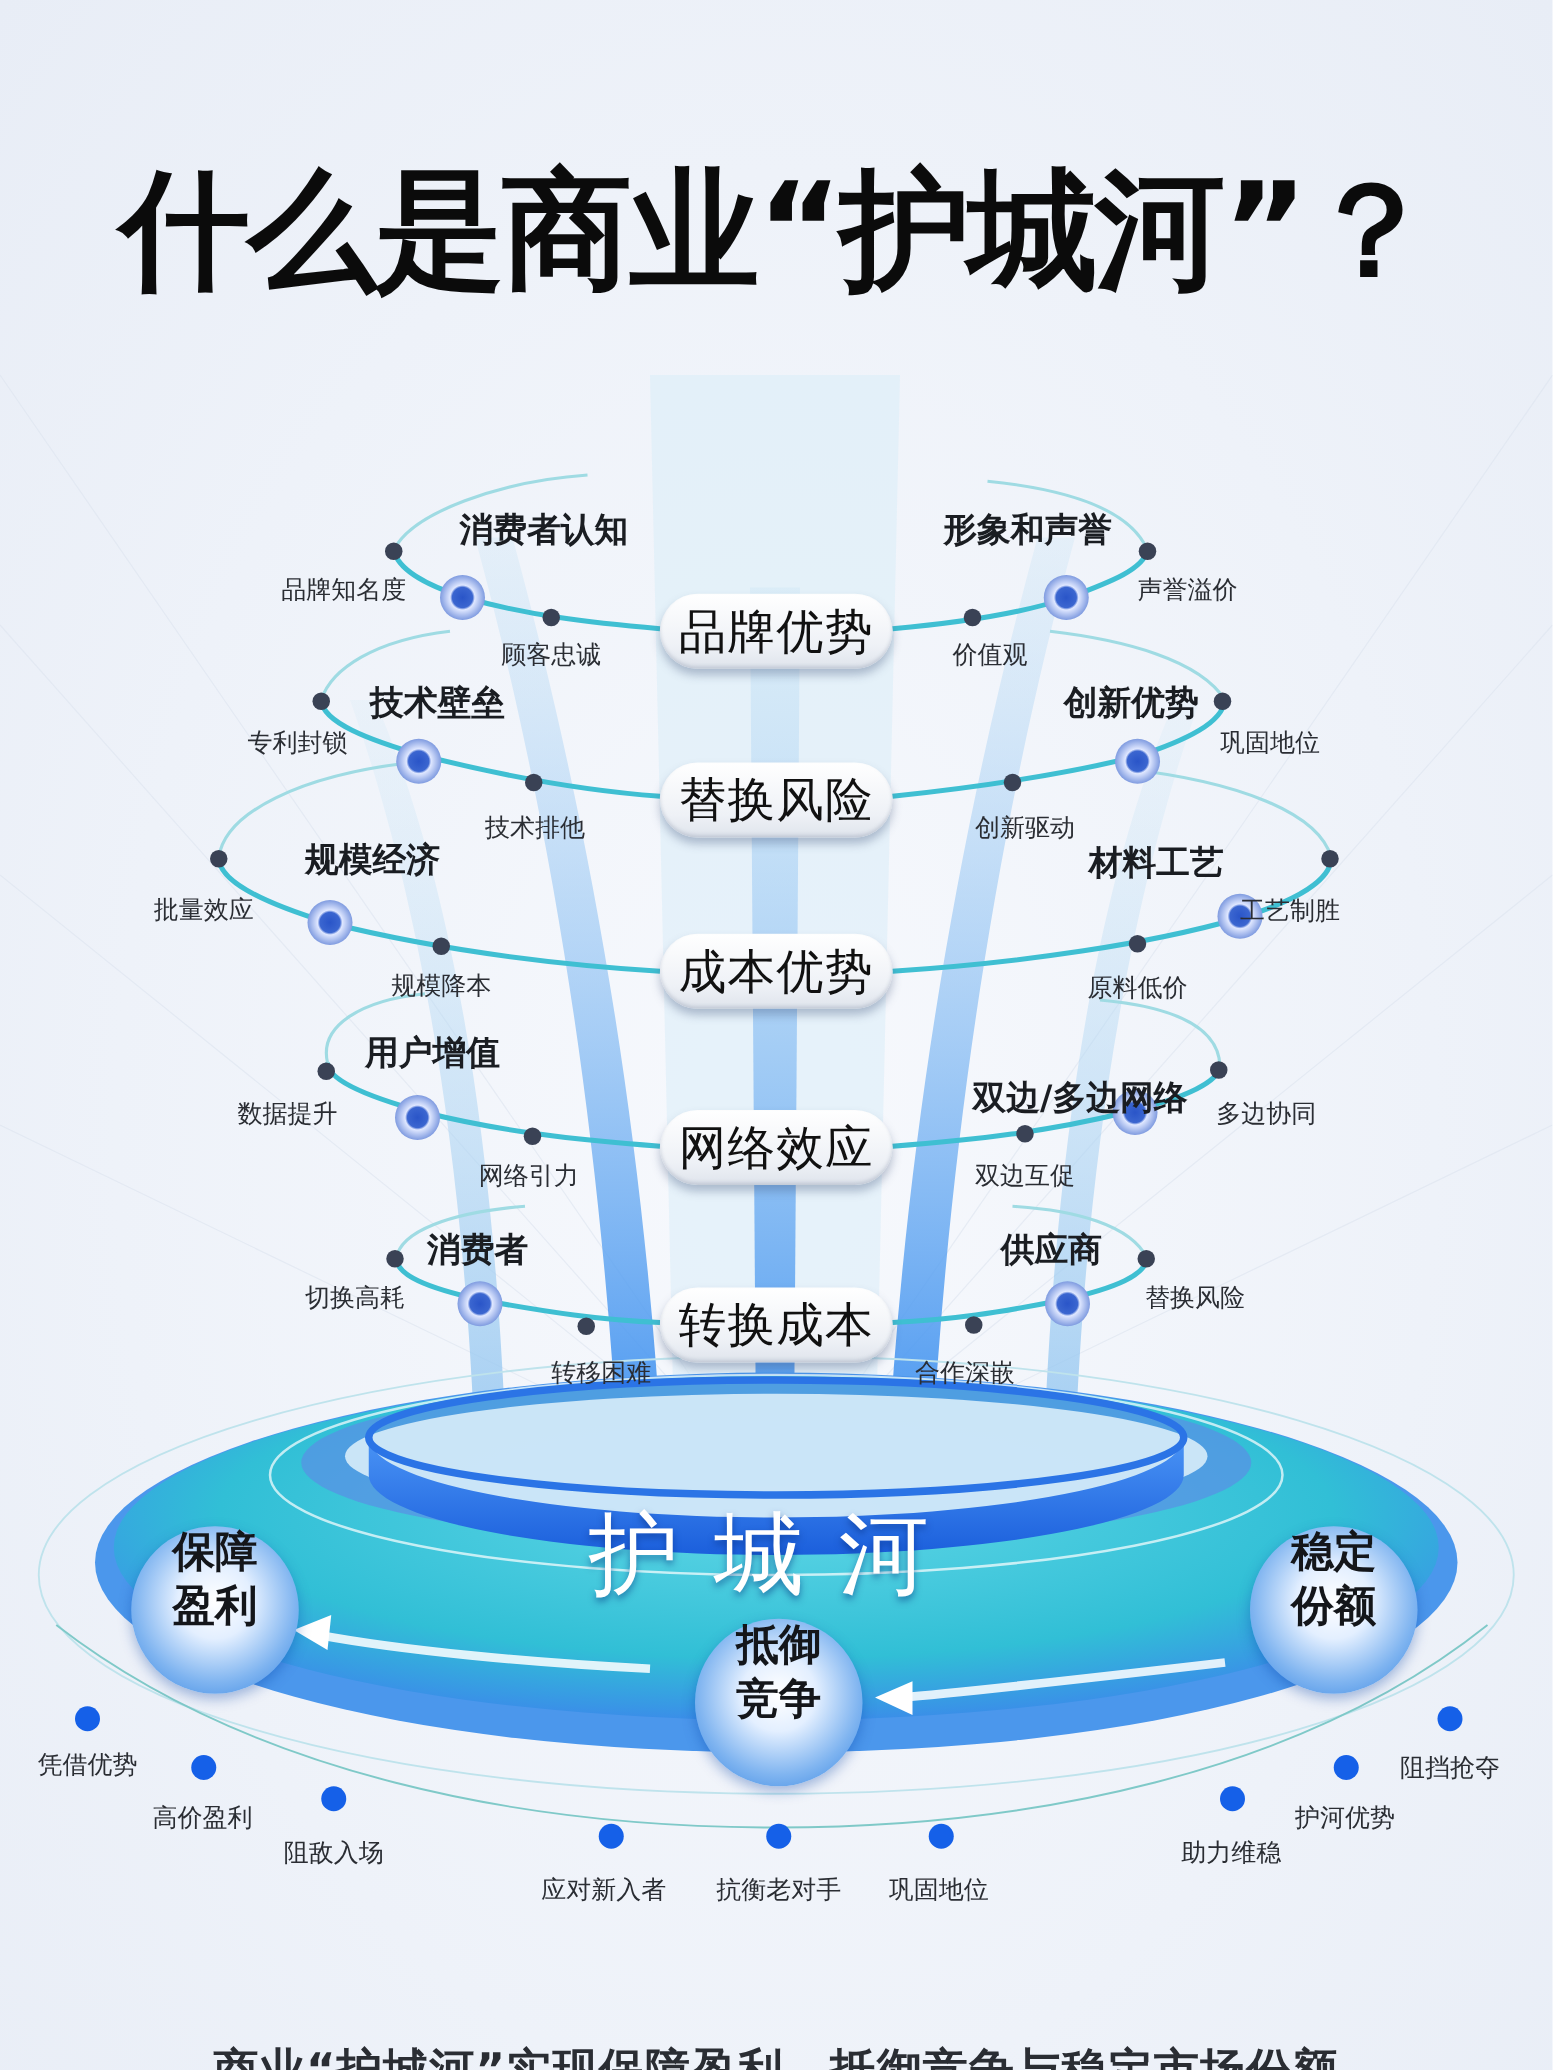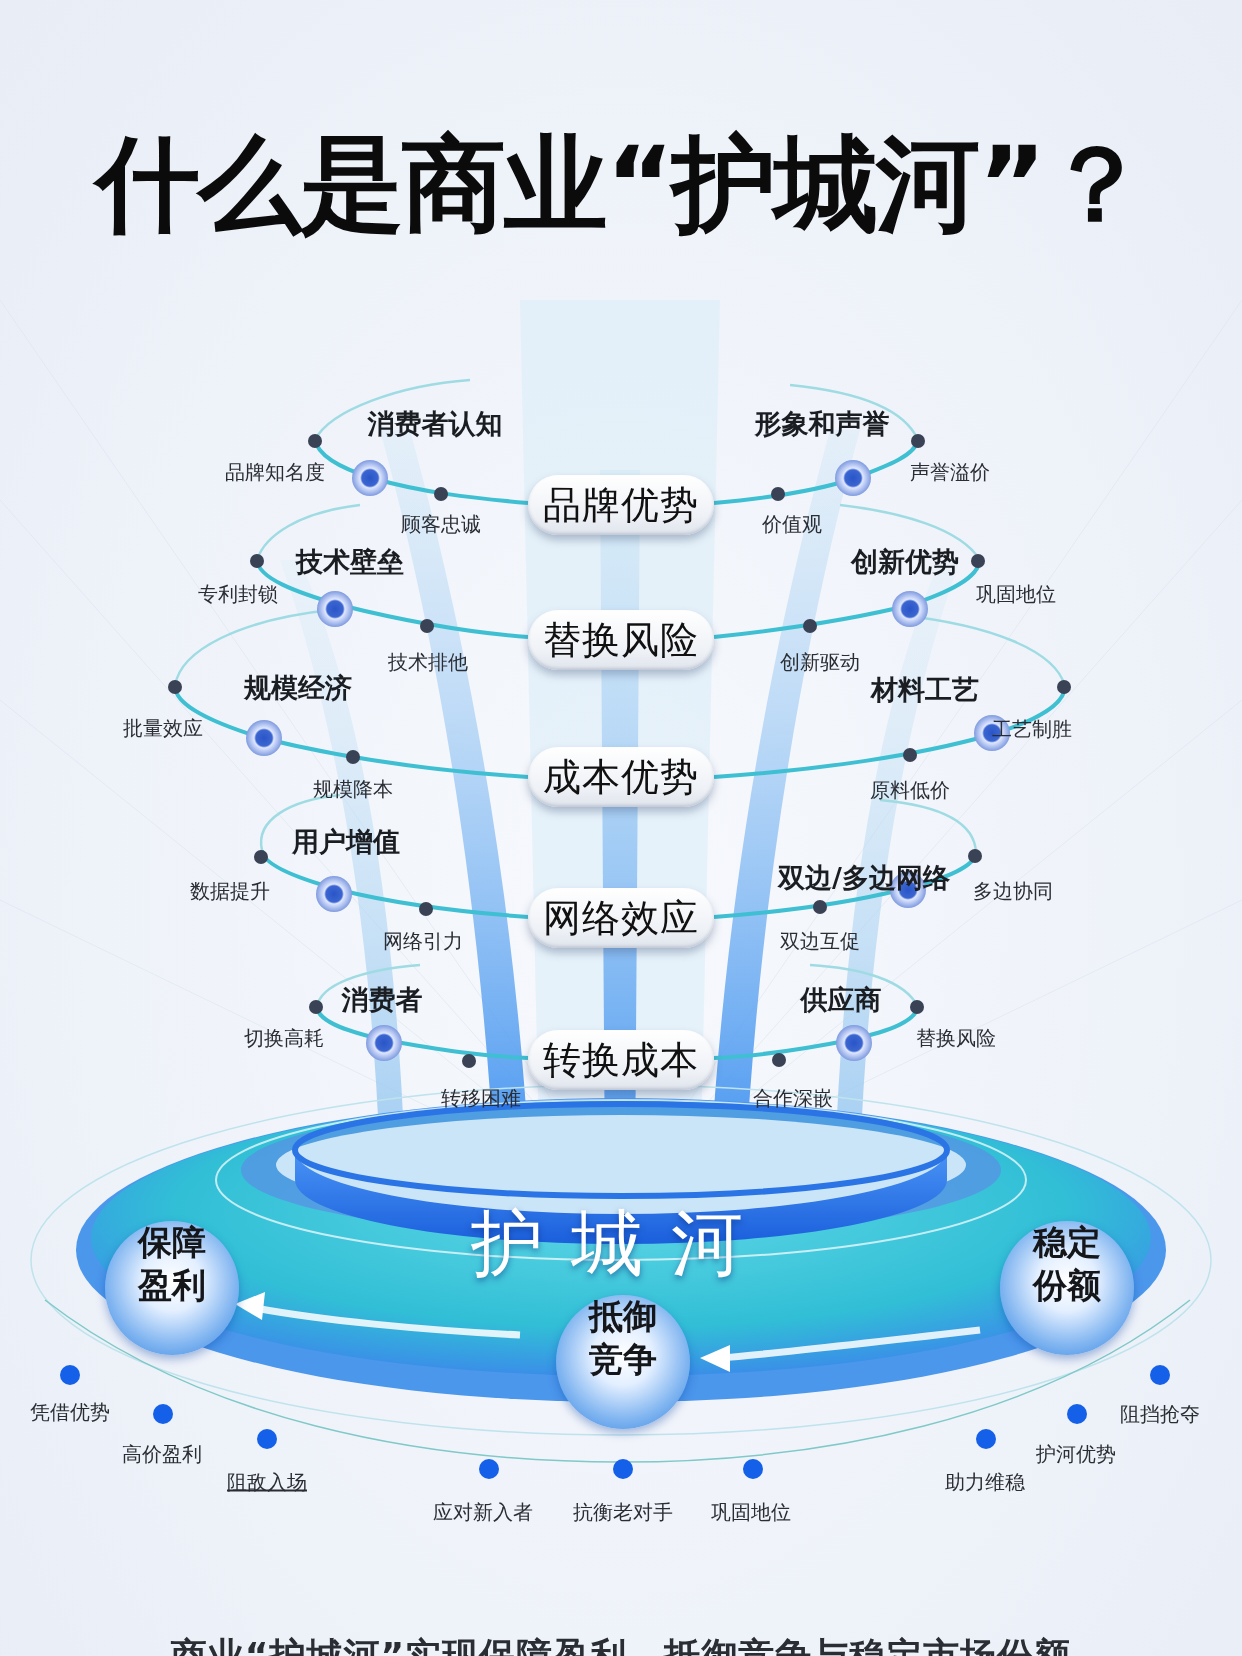--- a/index.html
+++ b/index.html
@@ -229,40 +229,40 @@
 <div class="head" style="left:864px;top:878px;">双边/多边网络</div>
 <div class="sub" style="left:1013px;top:891px;">多边协同</div>
 <div class="sub" style="left:820px;top:941px;">双边互促</div>
 
 <div class="pill" style="left:621px;top:1060px;">转换成本</div>
 <div class="head" style="left:382px;top:1000px;">消费者</div>
 <div class="sub" style="left:284px;top:1038px;">切换高耗</div>
 <div class="sub" style="left:481px;top:1098px;">转移困难</div>
 <div class="head" style="left:841px;top:1000px;">供应商</div>
 <div class="sub" style="left:956px;top:1038px;">替换风险</div>
-<div class="sub" style="left:793px;top:1098px;font-family:Liberation Serif, serif;">合作深嵌</div>
+<div class="sub" style="left:772px;top:1098px;font-family:Liberation Serif, serif;">合作深嵌</div>
 
 <div class="moat-text">护城河</div>
 
 <div class="bubble" style="left:172px;top:1288px;">
   <span>保障</span>
   <span>盈利</span>
 </div>
 <div class="bubble" style="left:623px;top:1362px;">
   <span>抵御</span>
   <span>竞争</span>
 </div>
 <div class="bubble" style="left:1067px;top:1288px;">
   <span>稳定</span>
   <span>份额</span>
 </div>
 
 <div class="bl" style="left:70px;top:1412px;">凭借优势</div>
 <div class="bl" style="left:162px;top:1454px;">高价盈利</div>
-<div class="bl" style="left:267px;top:1482px;text-decoration:underline;">阻敌入场</div>
+<div class="bl" style="left:267px;top:1482px;">阻敌入场</div>
 <div class="bl" style="left:483px;top:1512px;">应对新入者</div>
 <div class="bl" style="left:623px;top:1512px;">抗衡老对手</div>
 <div class="bl" style="left:751px;top:1512px;">巩固地位</div>
 <div class="bl" style="left:985px;top:1482px;">助力维稳</div>
 <div class="bl" style="left:1076px;top:1454px;">护河优势</div>
 <div class="bl" style="left:1160px;top:1414px;">阻挡抢夺</div>
 
 <div class="footer">商业“护城河”实现保障盈利、抵御竞争与稳定市场份额</div>
 
 </body></html>

